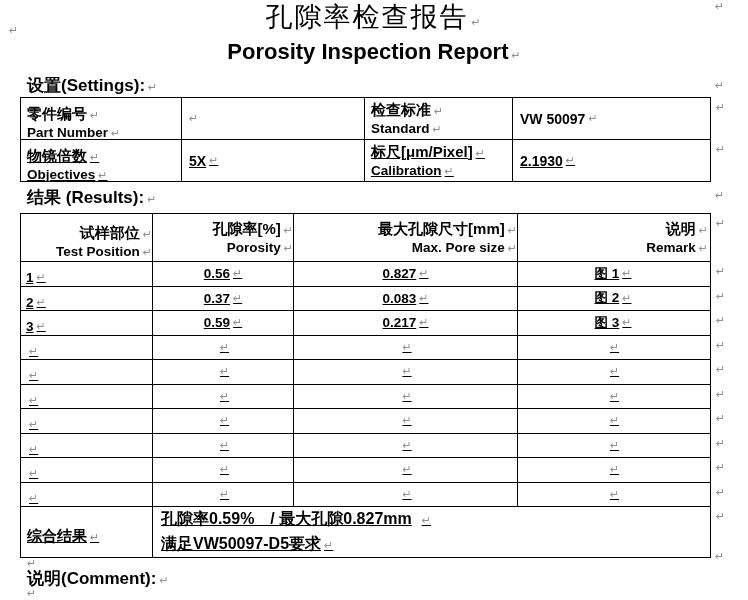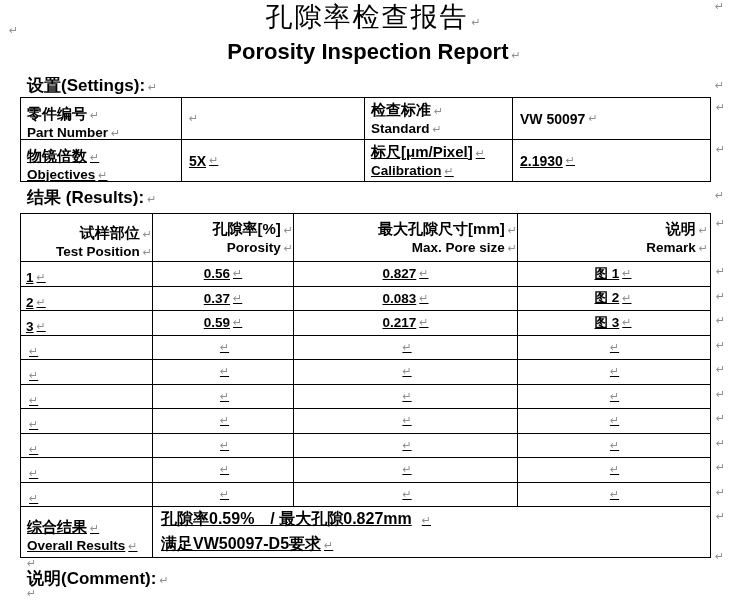--- a/index.html
+++ b/index.html
@@ -295,21 +295,20 @@
         </div>
       <div class="cell r-c4">
           <span class="pm">↵</span>
         </div>
       <span class="rowmark pm">↵</span>
     </div>
 
     <div class="trow r-overall">
       <div class="cell r-c1 lblcell">
         <div class="lbl-zh"><span>综合结果</span><span class="pm">↵</span></div>
-        <div class="lbl-en"><span>Overall Results</span><span class="pm">↵</span></div>
       </div>
       <div class="cell r-merged">
         <div class="ov-line"><span>孔隙率0.59%　/ 最大孔隙0.827mm</span><span class="pm" style="margin-left:10px;">↵</span></div>
         <div class="ov-line"><span>满足VW50097-D5要求</span><span class="pm">↵</span></div>
       </div>
       <span class="rowmark pm">↵</span>
     </div>
   </div>
 
   <div class="comment-head"><span>说明(Comment):</span><span class="pm">↵</span></div>

